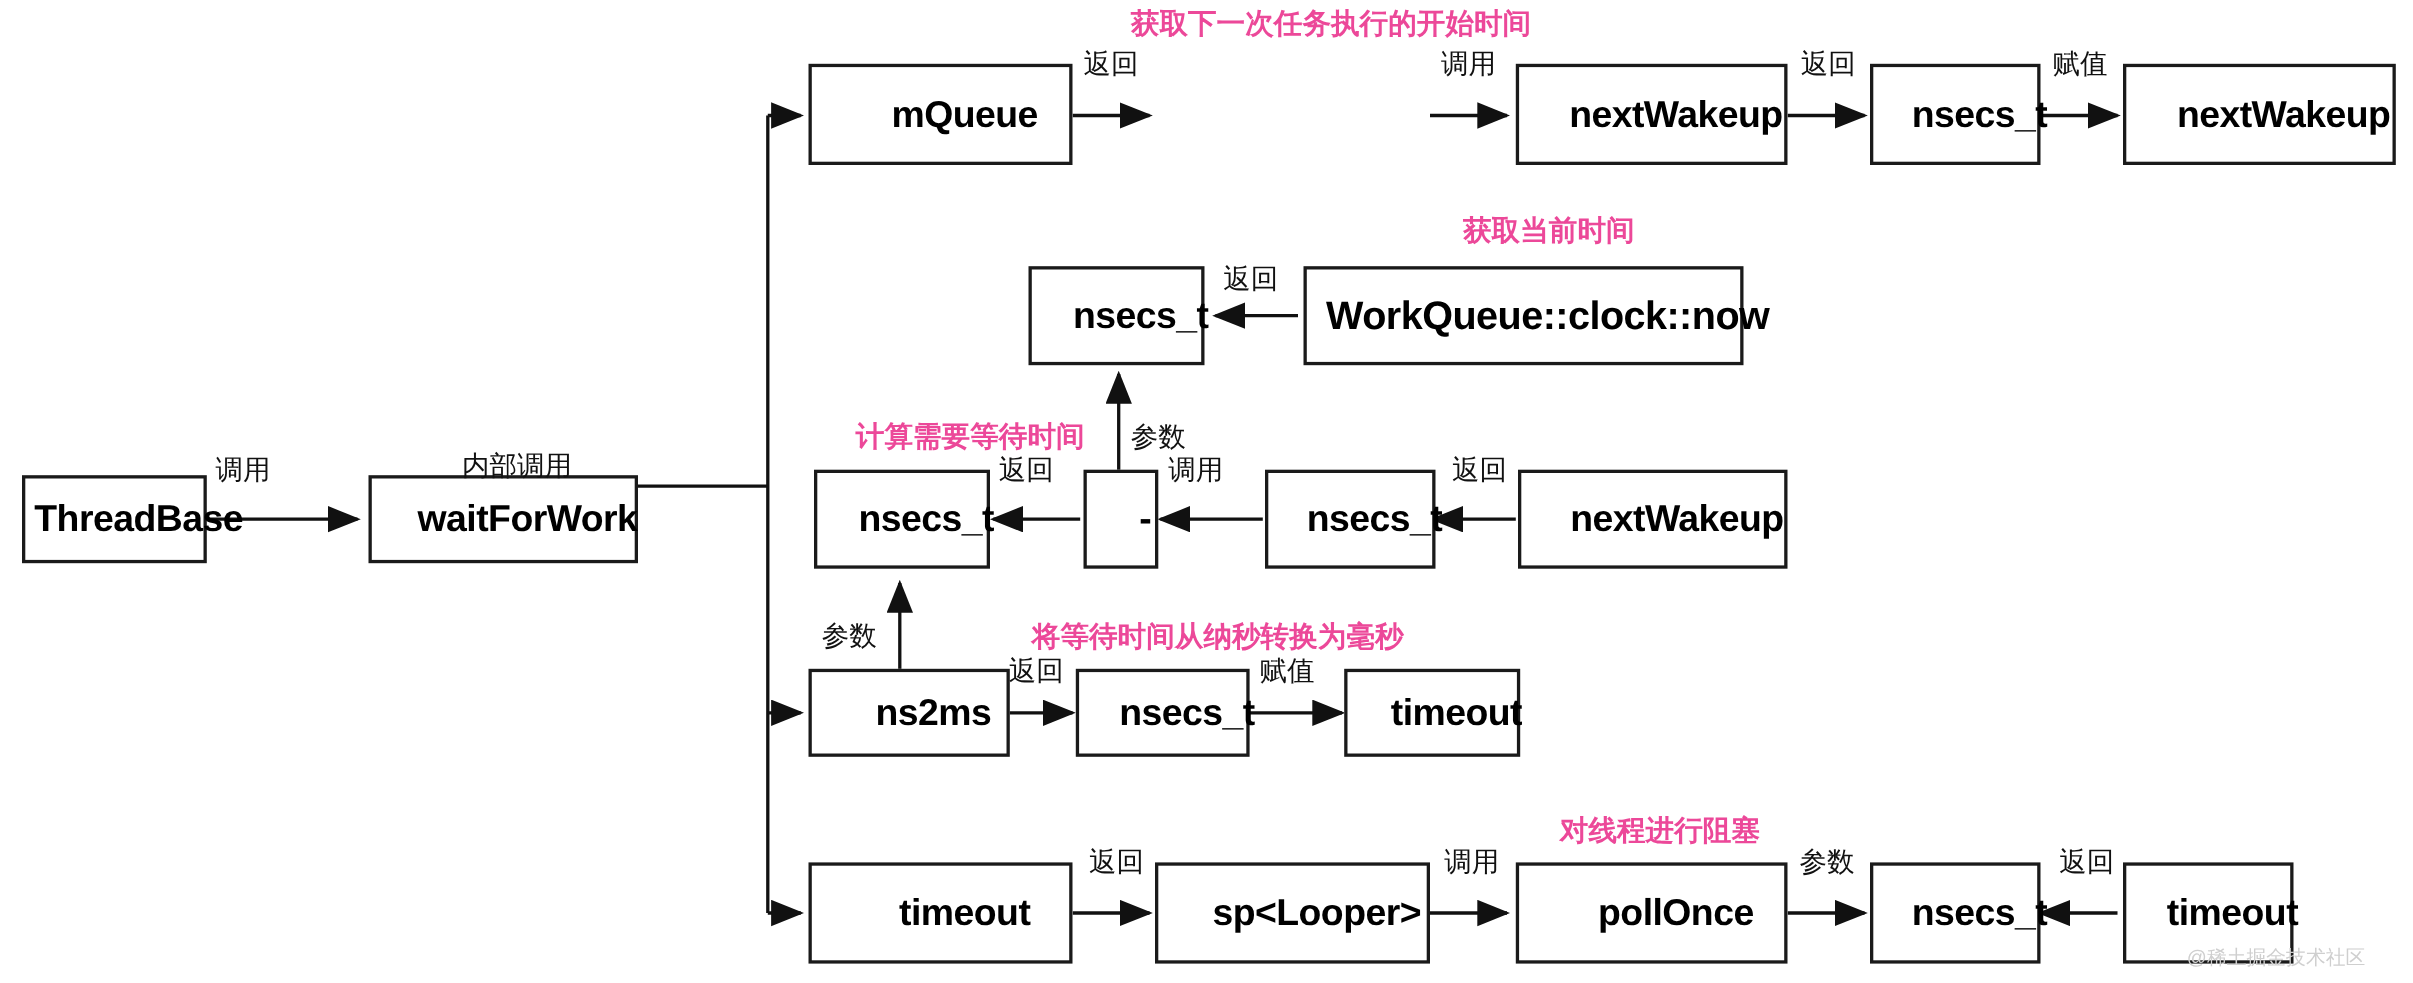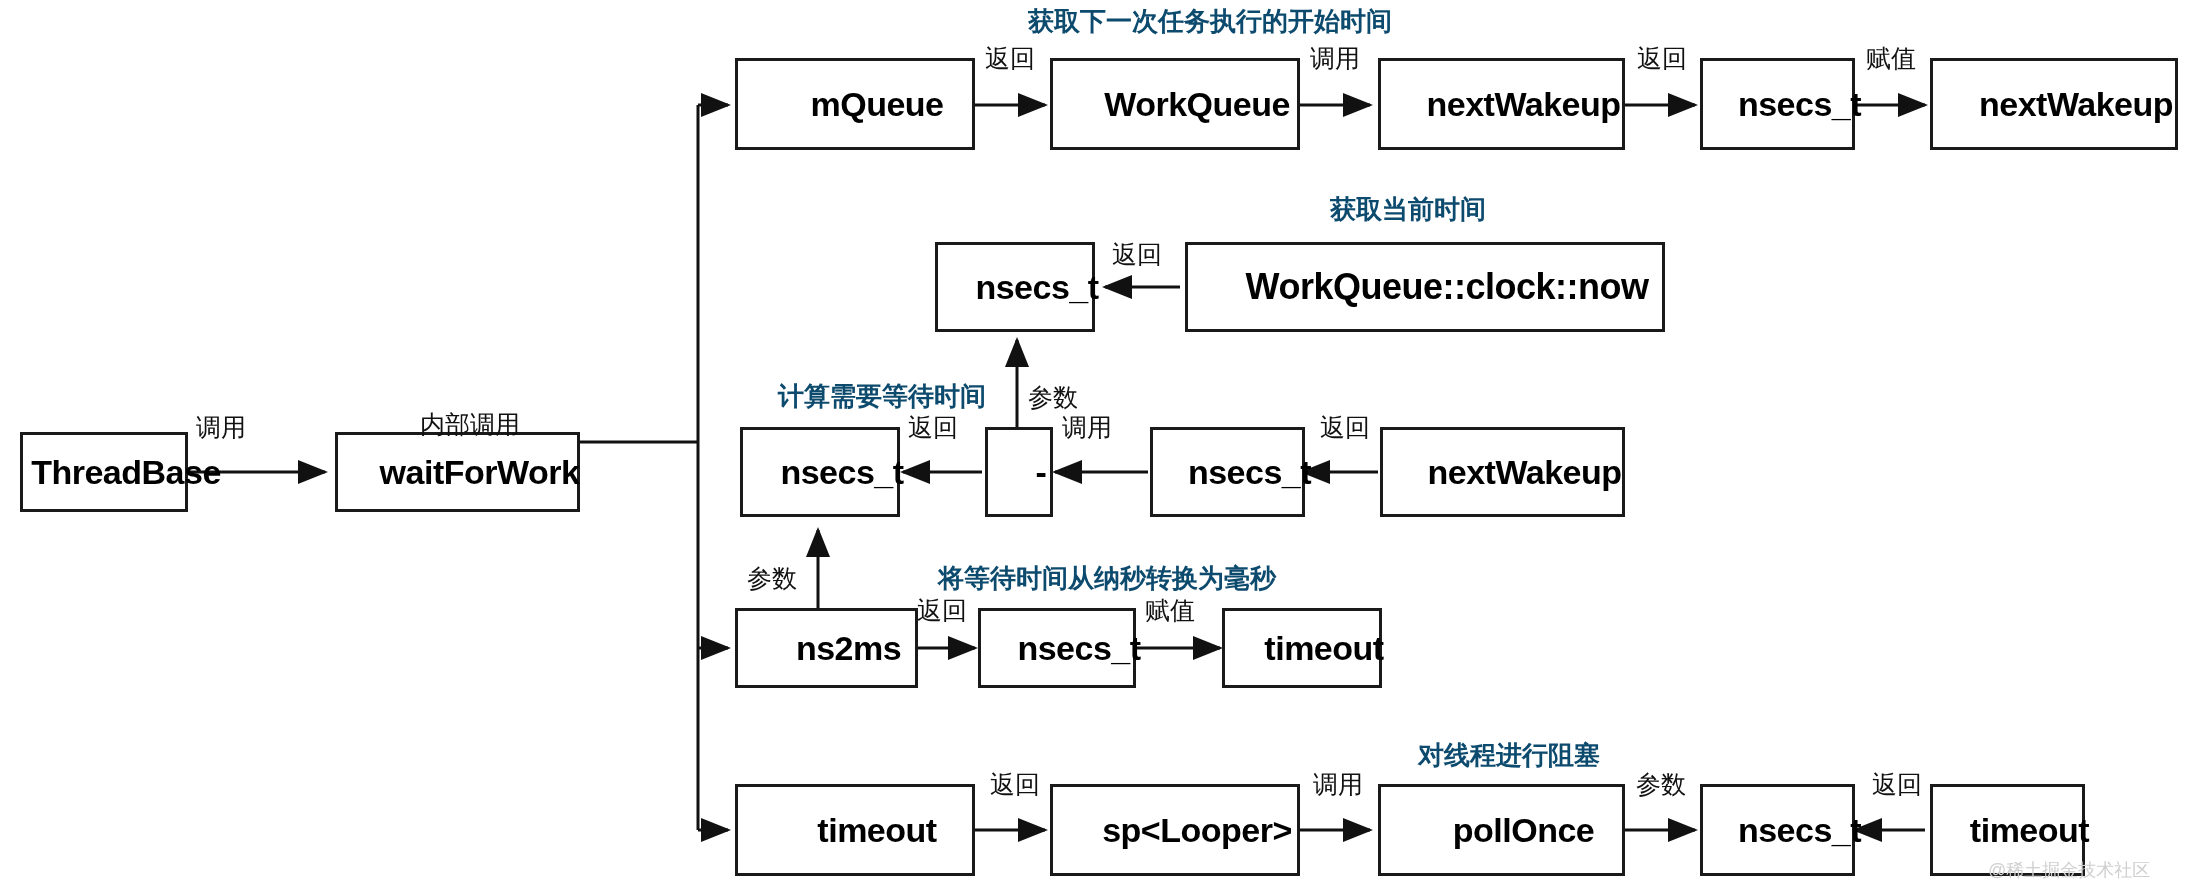--- a/index.html
+++ b/index.html
@@ -43,21 +43,21 @@
     font-size: 25px;
     color: #111111;
     white-space: nowrap;
     font-weight: normal;
     line-height: 1;
   }
   .note {
     position: absolute;
     font-size: 26px;
     font-weight: bold;
-    color: #0c4a6e;
+    color: #ec4899;
     white-space: nowrap;
     line-height: 1;
   }
   svg.links {
     position: absolute;
     left: 0;
     top: 0;
     width: 2194px;
     height: 894px;
     pointer-events: none;
@@ -127,41 +127,38 @@
   </div>
 
   <div class="node" style="left:20px; top:432px; width:168px; height:80px;">
     <span class="node-label">ThreadBase</span>
   </div>
 
   <div class="node" style="left:735px; top:58px; width:240px; height:92px;">
     <span class="node-label">mQueue</span>
   </div>
 
-  <div class="node" style="left:1050px; top:58px; width:250px; height:92px;">
-    <span class="node-label">WorkQueue</span>
-  </div>
 
   <div class="node" style="left:1378px; top:58px; width:247px; height:92px;">
     <span class="node-label">nextWakeup</span>
   </div>
 
   <div class="node" style="left:1700px; top:58px; width:155px; height:92px;">
     <span class="node-label">nsecs_t</span>
   </div>
 
   <div class="node" style="left:1930px; top:58px; width:248px; height:92px;">
     <span class="node-label">nextWakeup</span>
   </div>
 
   <div class="node" style="left:935px; top:242px; width:160px; height:90px;">
     <span class="node-label">nsecs_t</span>
   </div>
 
-  <div class="node big" style="left:1185px; top:242px; width:480px; height:90px;">
+  <div class="node big" style="left:1185px; top:242px; width:400px; height:90px;">
     <span class="node-label">WorkQueue::clock::now</span>
   </div>
 
   <div class="node" style="left:740px; top:427px; width:160px; height:90px;">
     <span class="node-label">nsecs_t</span>
   </div>
 
   <div class="node" style="left:985px; top:427px; width:68px; height:90px;">
     <span class="node-label">-</span>
   </div>

